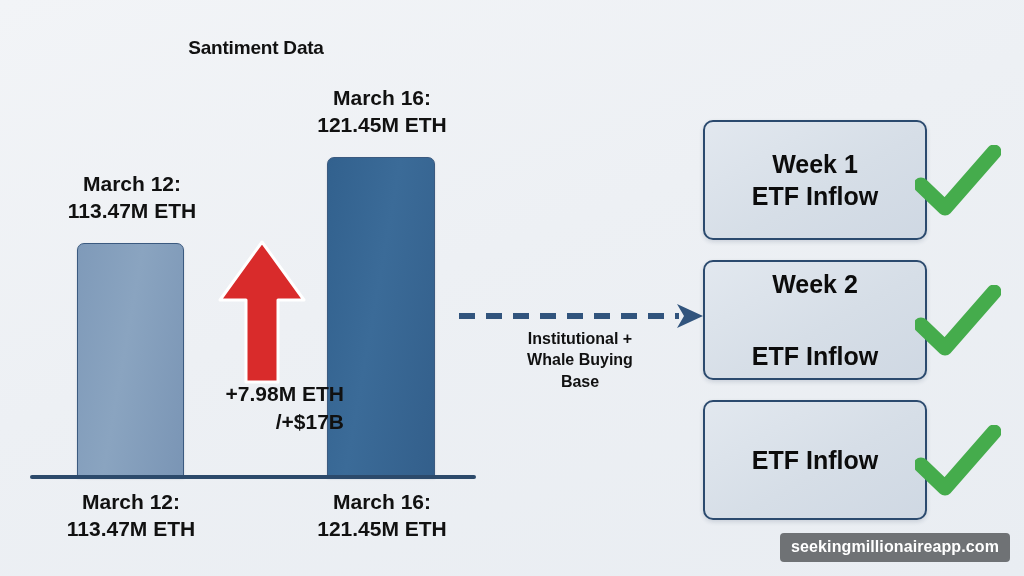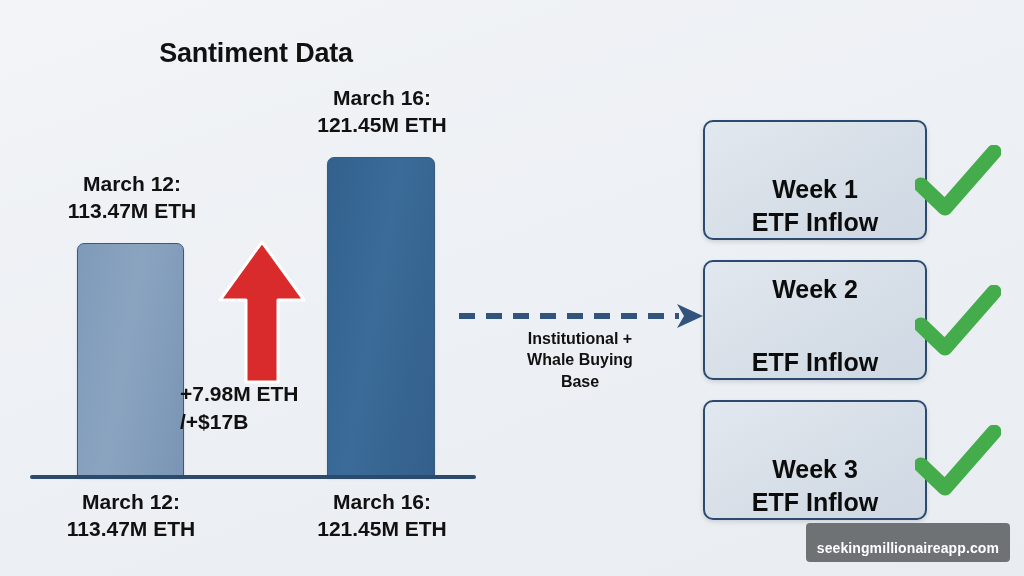--- a/index.html
+++ b/index.html
@@ -19,21 +19,21 @@
     position: absolute;
     inset: 0;
     background: linear-gradient(160deg, #f2f4f7 0%, #edf0f4 45%, #e9edf2 100%);
   }
 
   
   .abs { position: absolute; }
 
   
   .panel-title {
-    font-size: 27px;
+    font-size: 19px;
     font-weight: bold;
     letter-spacing: -0.2px;
     text-align: center;
     line-height: 1.28;
     color: #111111;
     white-space: pre-line;
   }
   #left-title  { left: 28px;  top: 36px; width: 456px; }
   #right-title { left: 620px; top: 30px; width: 400px; }
 
@@ -100,21 +100,21 @@
     left: 212px; top: 238px;
     width: 100px; height: 148px;
   }
   #growth-delta {
     position: absolute;
     left: 180px; top: 380px;
     width: 164px;
     font-size: 21px;
     font-weight: bold;
     line-height: 1.35;
-    text-align: left;
+    text-align: right;
     white-space: pre-line;
     color: #111111;
   }
 
   
   #connector-arrow {
     position: absolute;
     left: 455px; top: 300px;
     width: 250px; height: 32px;
   }
@@ -137,21 +137,21 @@
     width: 224px;
     height: 120px;
     box-sizing: border-box;
     border: 2px solid #2b4a6e;
     border-radius: 10px;
     background: linear-gradient(150deg, #e2e8ef 0%, #d6dee7 55%, #cfd8e3 100%);
     box-shadow: 0 2px 4px rgba(35,55,85,.16);
     display: flex;
     flex-direction: column;
     align-items: center;
-    justify-content: flex-end;
+    justify-content: center;
   }
   #week-card-0 { top: 120px; }
   #week-card-1 { top: 260px; gap: 40px; }
   #week-card-2 { top: 400px; }
   .week-card-line {
     font-size: 25px;
     font-weight: bold;
     line-height: 1.3;
     text-align: center;
     color: #0c0c0c;
@@ -166,24 +166,24 @@
   #check-icon-1 { top: 285px; }
   #check-icon-2 { top: 425px; }
 
   
   #watermark {
     position: absolute;
     right: 14px;
     bottom: 14px;
     background: #6f7275;
     color: #ffffff;
-    font-size: 14px;
+    font-size: 16px;
     font-weight: bold;
     letter-spacing: .1px;
-    padding: 18px 11px 7px;
+    padding: 6px 11px 7px;
     border-radius: 4px;
     line-height: 1;
   }
 </style>
 </head>
 <body>
 
 <div id="stage">
 
   <div class="panel-title abs" id="left-title">Santiment Data</div>
@@ -235,21 +235,20 @@
 
   <div class="week-card" id="week-card-1">
     <div class="week-card-line">Week 2</div>
     <div class="week-card-line">ETF Inflow</div>
   </div>
   <svg class="check-icon" id="check-icon-1" viewBox="0 0 86 74">
     <polyline points="6,40 30,63 79,7" fill="none" stroke="#45AC4C" stroke-width="15" stroke-linecap="round" stroke-linejoin="round"></polyline>
   </svg>
 
   <div class="week-card" id="week-card-2">
-    <div class="week-card-line">Week 3</div>
     <div class="week-card-line">ETF Inflow</div>
   </div>
   <svg class="check-icon" id="check-icon-2" viewBox="0 0 86 74">
     <polyline points="6,40 30,63 79,7" fill="none" stroke="#45AC4C" stroke-width="15" stroke-linecap="round" stroke-linejoin="round"></polyline>
   </svg>
 
   <div id="watermark">seekingmillionaireapp.com</div>
 
 </div>
 

